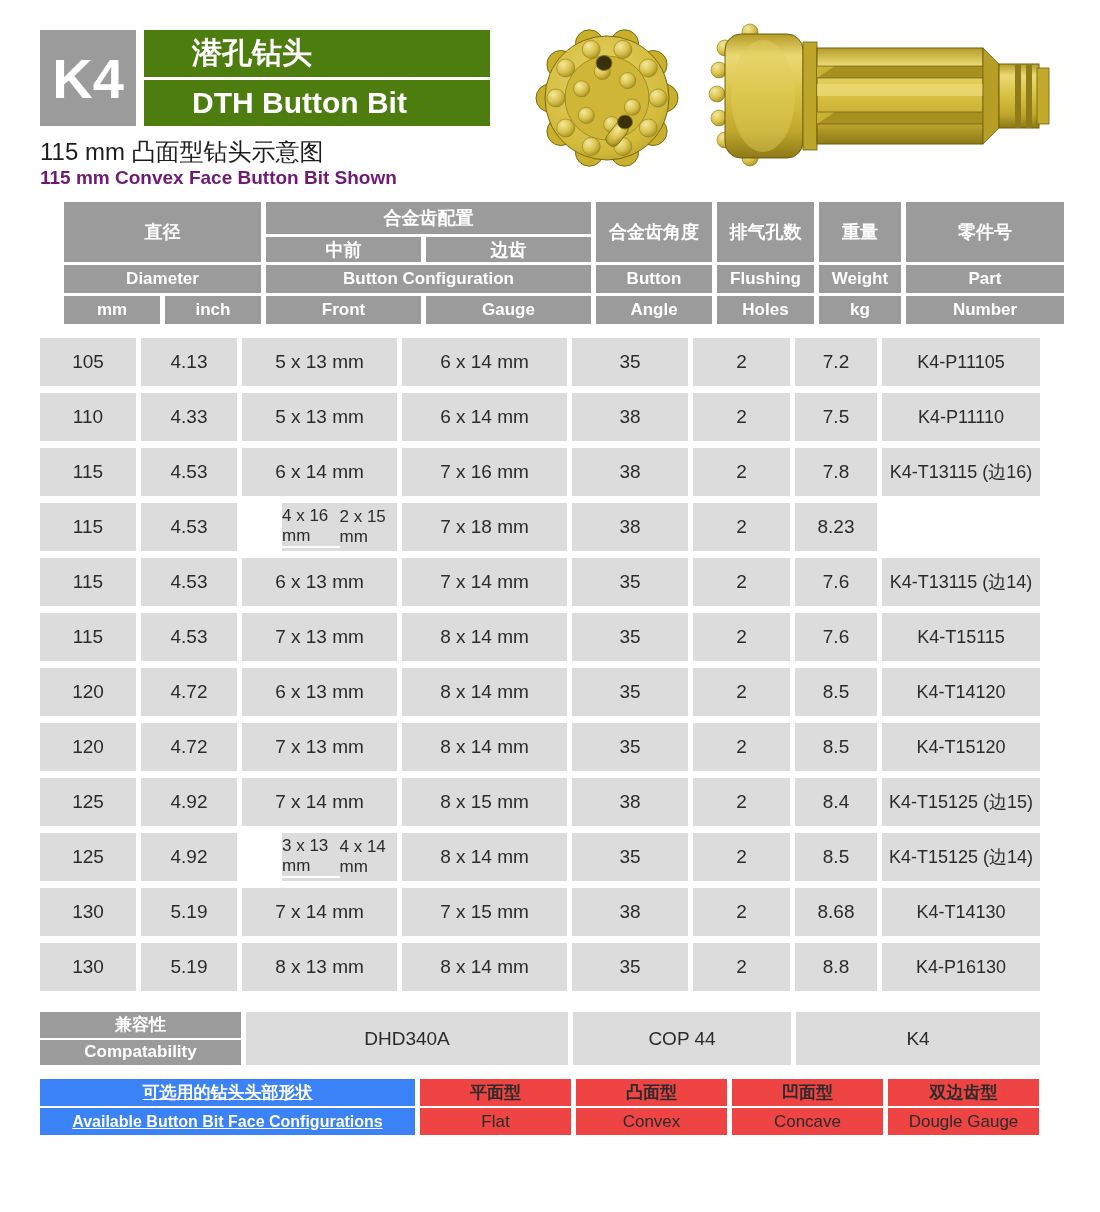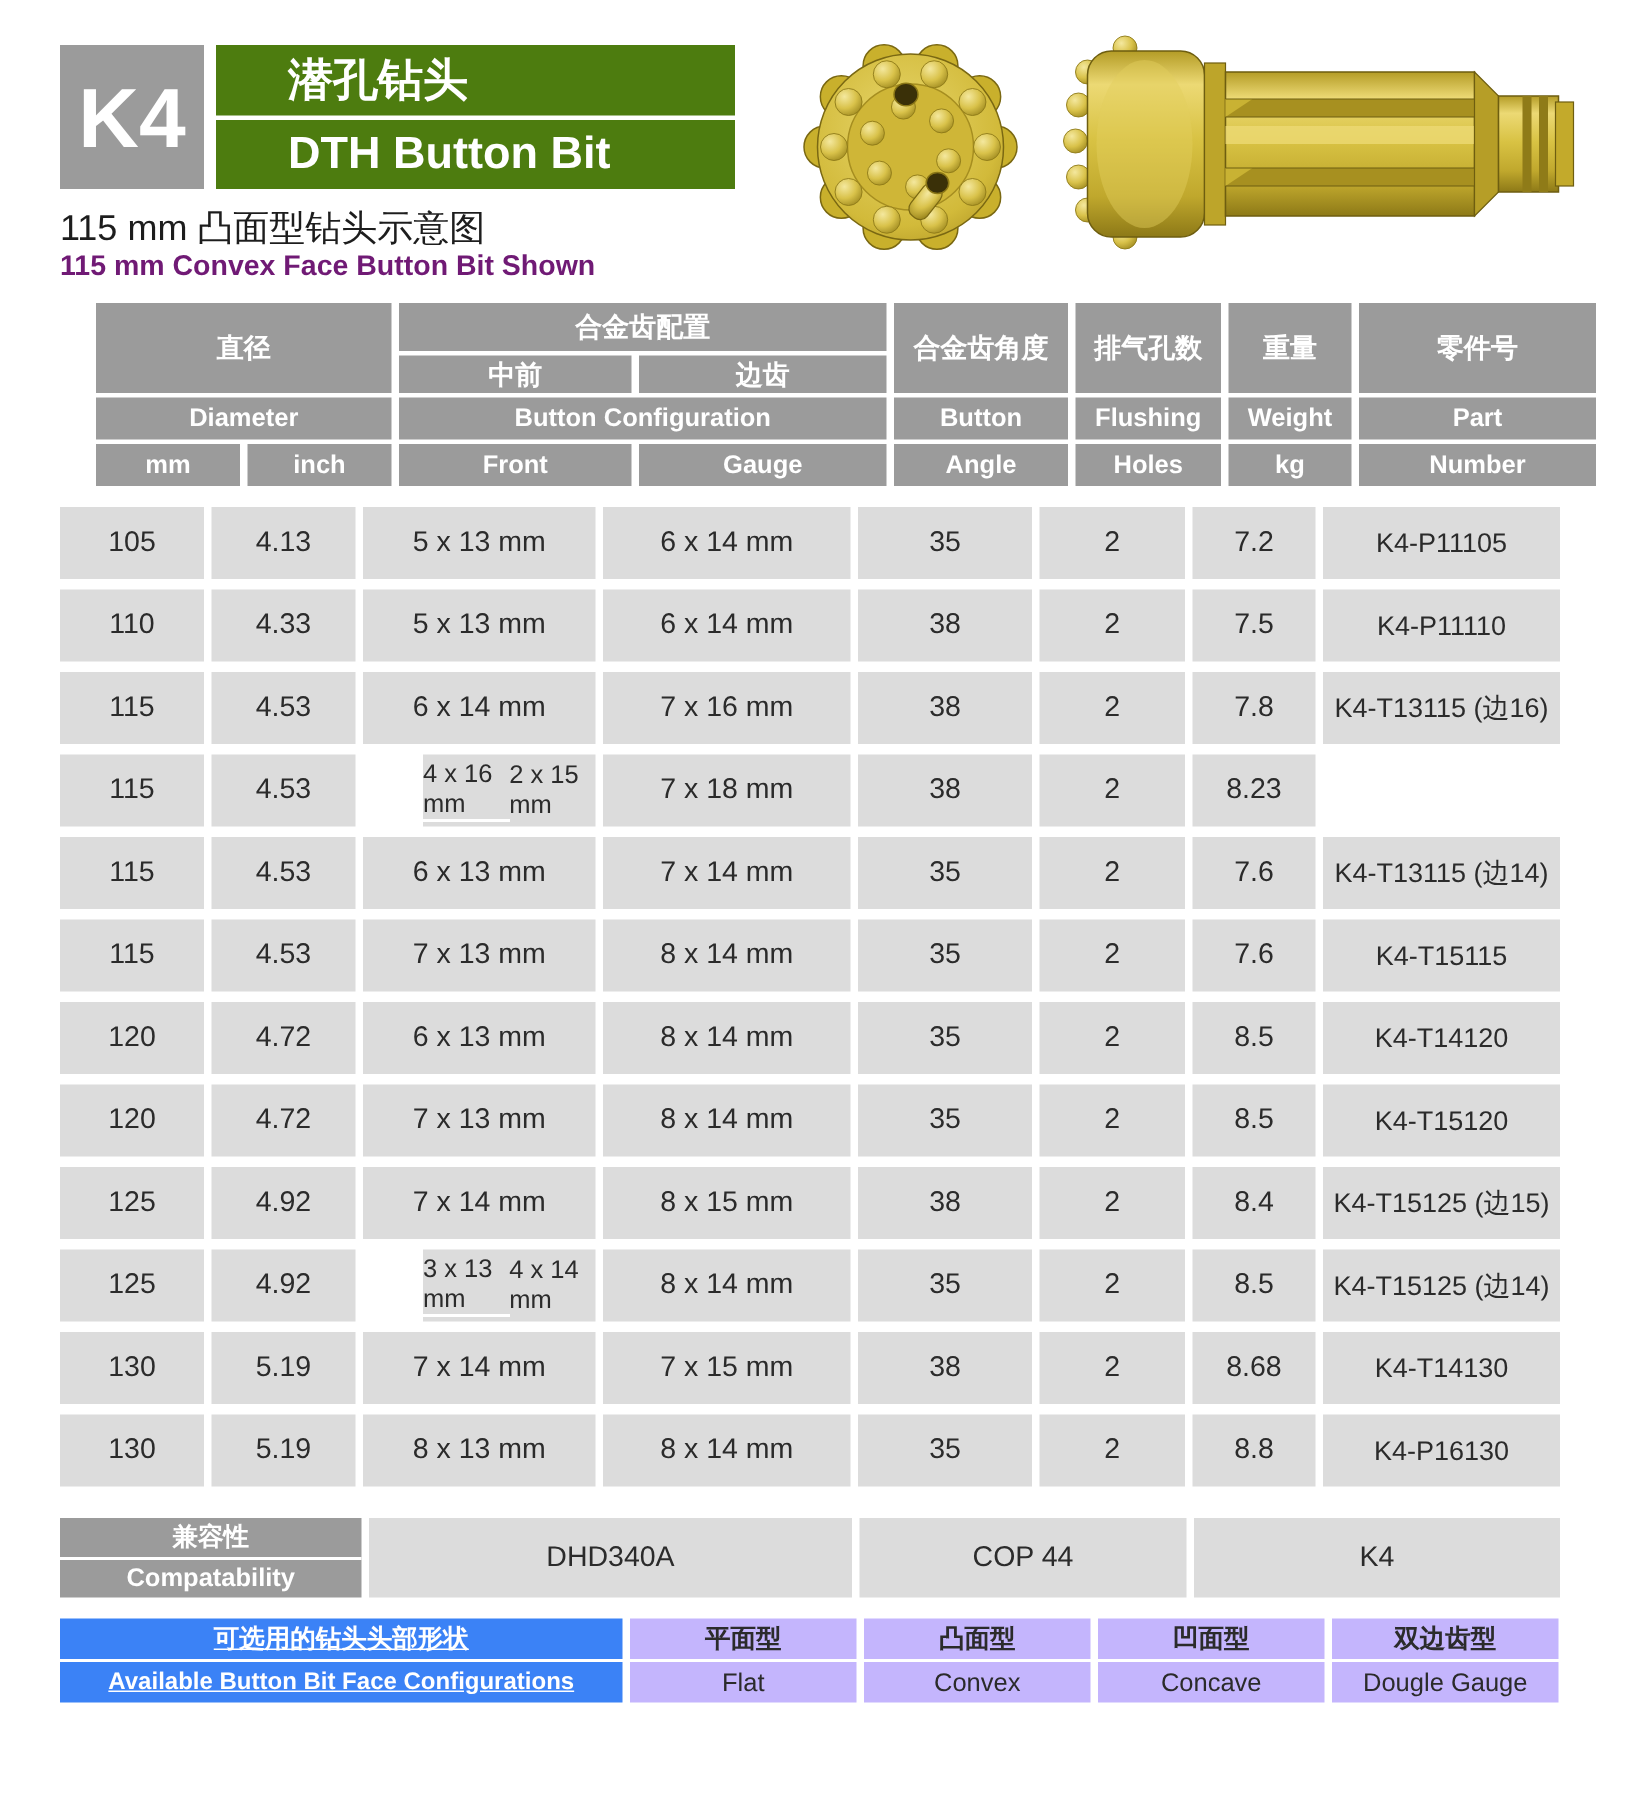--- a/index.html
+++ b/index.html
@@ -43,21 +43,21 @@
   .compat .chead>div{flex:1;display:flex;align-items:center;justify-content:center;font-size:17px;}
   .compat .chead>div:first-child{border-bottom:2px solid #fff;}
   .compat .cval{background:#dcdcdc;display:flex;align-items:center;justify-content:center;font-size:19px;}
 
   
   .fc{position:absolute;left:40px;top:1079px;display:grid;
       grid-template-columns:375px 151px 151px 151px 151px;
       grid-template-rows:27px 27px 27px 27px;column-gap:5px;row-gap:2px;}
   .fh{background:#3b82f6;color:#fff;font-weight:700;display:flex;align-items:center;justify-content:center;font-size:16px;text-decoration:underline;}
   .fh.zh{font-size:17px;}
-  .fv{background:#c4b5fd;display:flex;align-items:center;justify-content:center;font-size:17px;}
+  .fv{background:#ef4444;display:flex;align-items:center;justify-content:center;font-size:17px;}
   .fv.zh{font-weight:700;}
   .fv.des{grid-row:3/5;font-size:19px;}
 </style>
 </head>
 <body>
 
 <div class="page">
 
   <div class="k4box">K4</div>
   <div class="titlebox">

